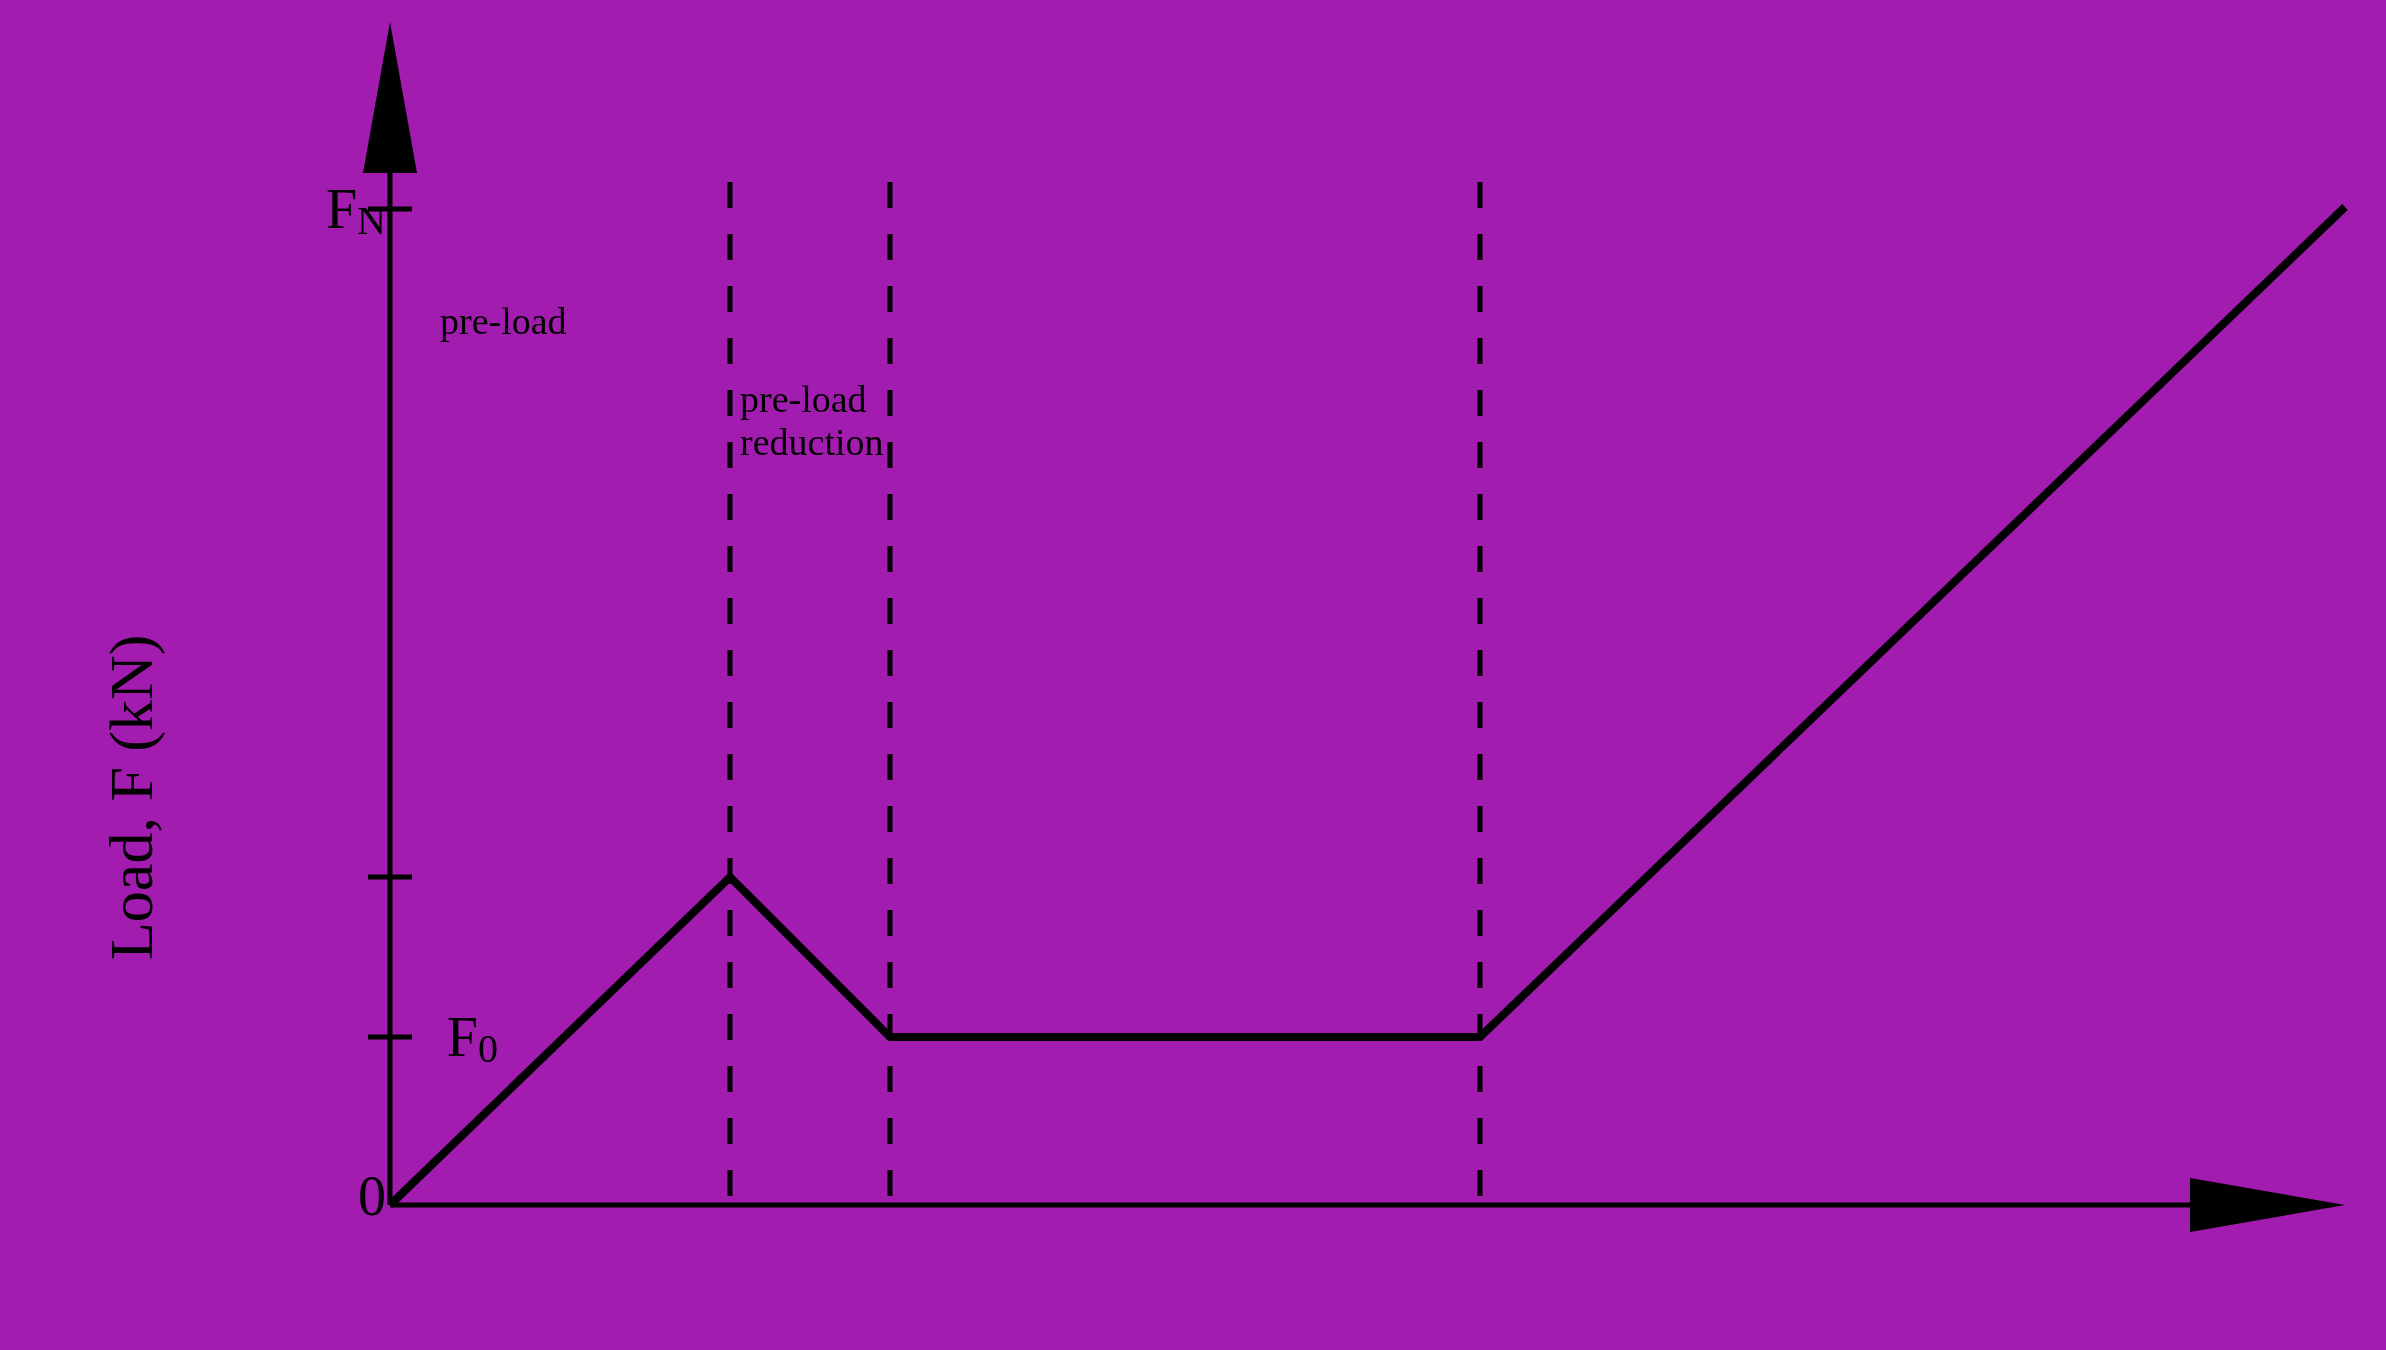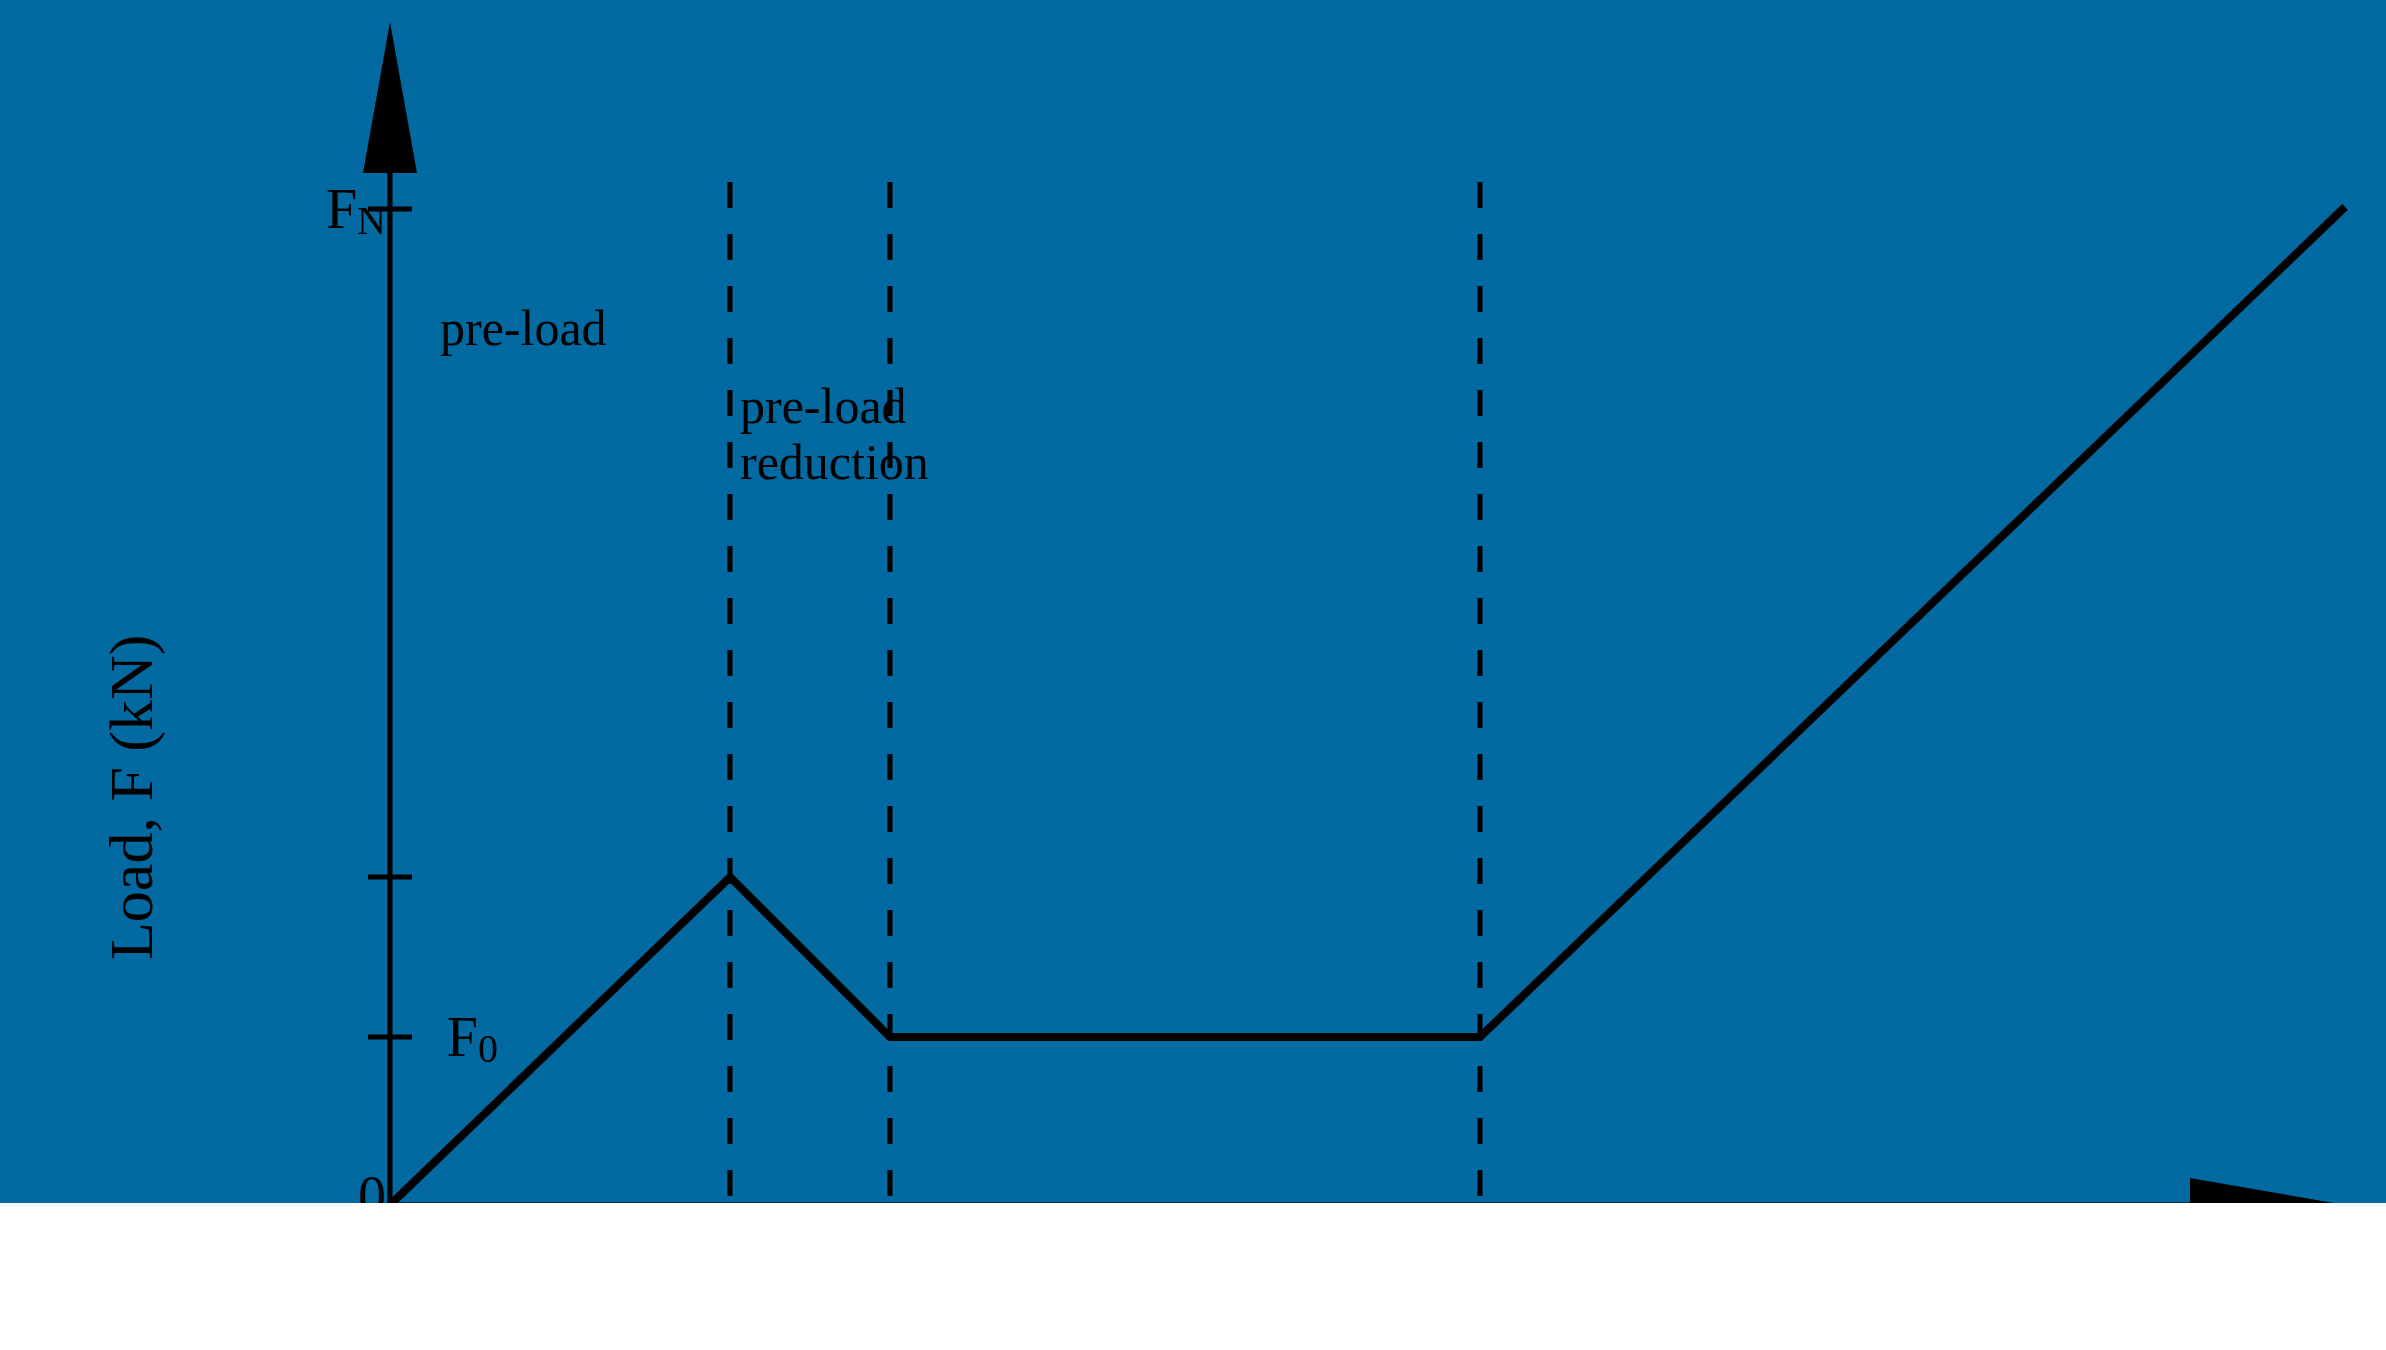--- a/index.html
+++ b/index.html
@@ -3,22 +3,22 @@
 <meta charset="utf-8">
 <style>
   html, body {
     margin: 0;
     padding: 0;
     background: #ffffff;
   }
   #stage {
     position: relative;
     width: 2386px;
-    height: 1203px;
-    background: #0369a1;
+    height: 1350px;
+    background: #a21caf;
     overflow: hidden;
     font-family: "Liberation Serif", "DejaVu Serif", serif;
     color: #000000;
   }
   svg.plot {
     position: absolute;
     left: 0;
     top: 0;
     width: 2386px;
     height: 1350px;
@@ -41,21 +41,21 @@
     top: 6px;
   }
   .axis-title {
     font-size: 62px;
   }
   #ylab {
     transform-origin: 0 0;
     transform: rotate(-90deg);
   }
   .annot {
-    font-size: 50px;
+    font-size: 38px;
     text-align: center;
   }
   .annot .ln {
     display: block;
     line-height: 1.12;
   }
   .annot.left {
     text-align: left;
   }
 </style>

